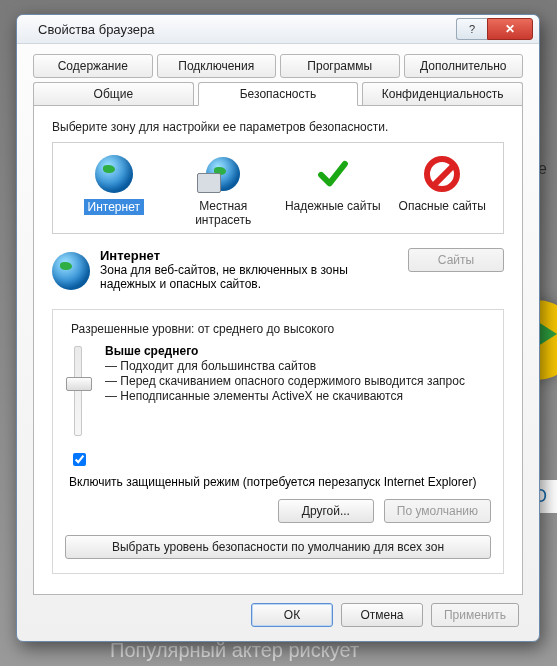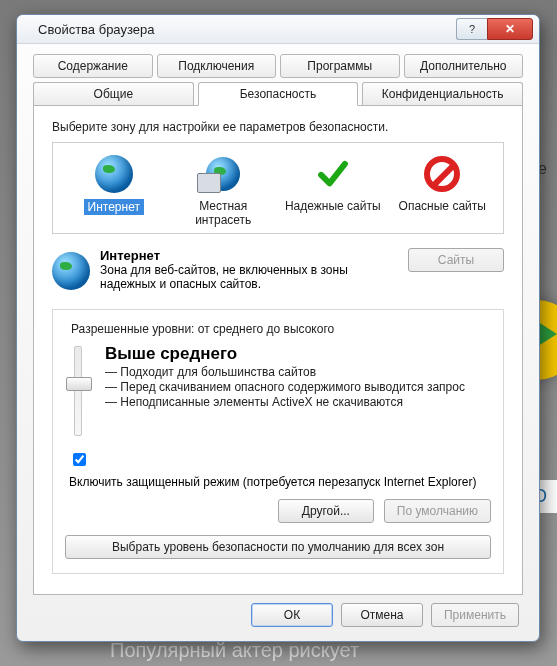--- a/index.html
+++ b/index.html
@@ -57,21 +57,21 @@
 
   .groupbox{border:1px solid #d8d8d8;margin-top:18px;padding:10px 12px 14px 12px;position:relative;}
   .groupbox .legend{position:absolute;top:-9px;left:8px;background:#fff;padding:0 4px;color:#222;}
   .allowed{margin:2px 0 8px 6px;color:#222;}
 
   .level-row{display:flex;gap:14px;}
   .slider{width:26px;height:92px;display:flex;justify-content:center;padding-top:2px;}
   .slider-track{width:6px;height:88px;background:linear-gradient(#eaeaea,#f6f6f6);border:1px solid #c8c8c8;border-radius:2px;position:relative;}
   .slider-thumb{position:absolute;left:-9px;top:30px;width:24px;height:12px;background:linear-gradient(#fdfdfd,#dcdcdc);
     border:1px solid #9a9a9a;border-radius:2px;}
-  .level-text b{font-size:17px;}
+  .level-text b{font-size:12px;}
   .level-text div{margin:1px 0;color:#222;}
 
   .protmode{display:flex;align-items:flex-start;gap:6px;margin:14px 0 10px 4px;flex-direction:column;}
   .protmode input{margin-top:1px;}
 
   .btnrow{display:flex;gap:10px;justify-content:flex-end;margin-top:2px;}
   .btn{min-width:96px;height:24px;border:1px solid #a7a7a7;border-radius:3px;background:linear-gradient(#fdfdfd,#e6e6e6);
     display:inline-flex;align-items:center;justify-content:center;padding:0 12px;font-size:12px;color:#222;}
   .btn[disabled]{color:#9a9a9a;background:linear-gradient(#f6f6f6,#ececec);}
   .btn.wide{width:100%;justify-content:center;margin-top:12px;}

